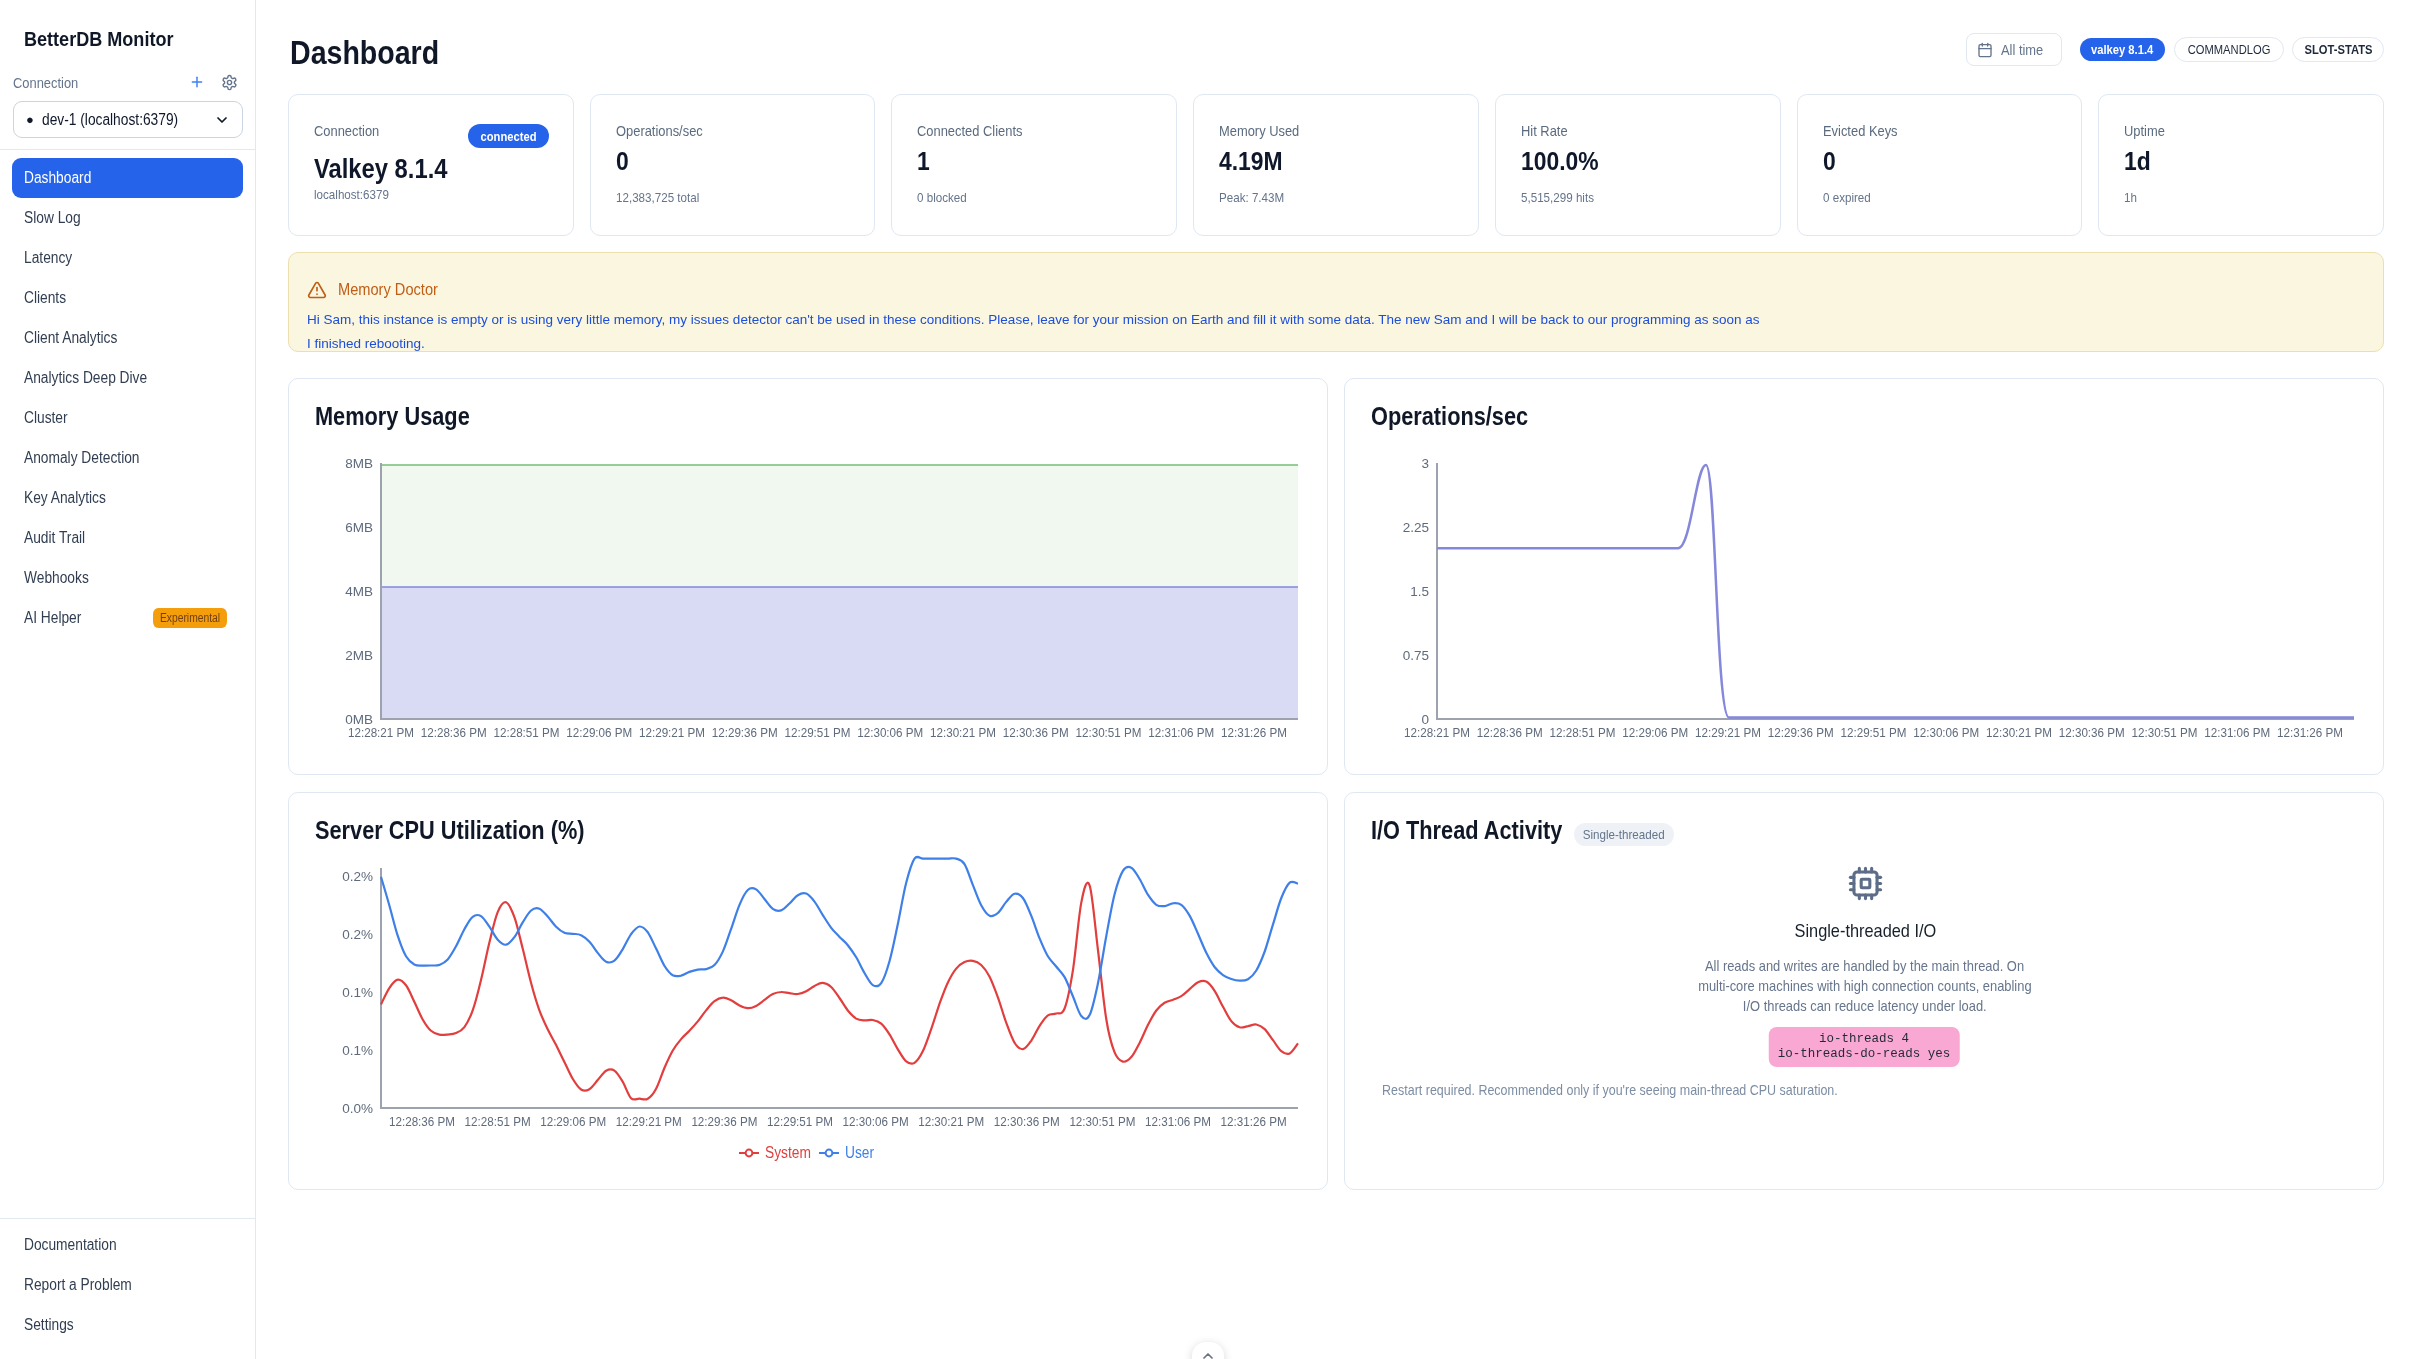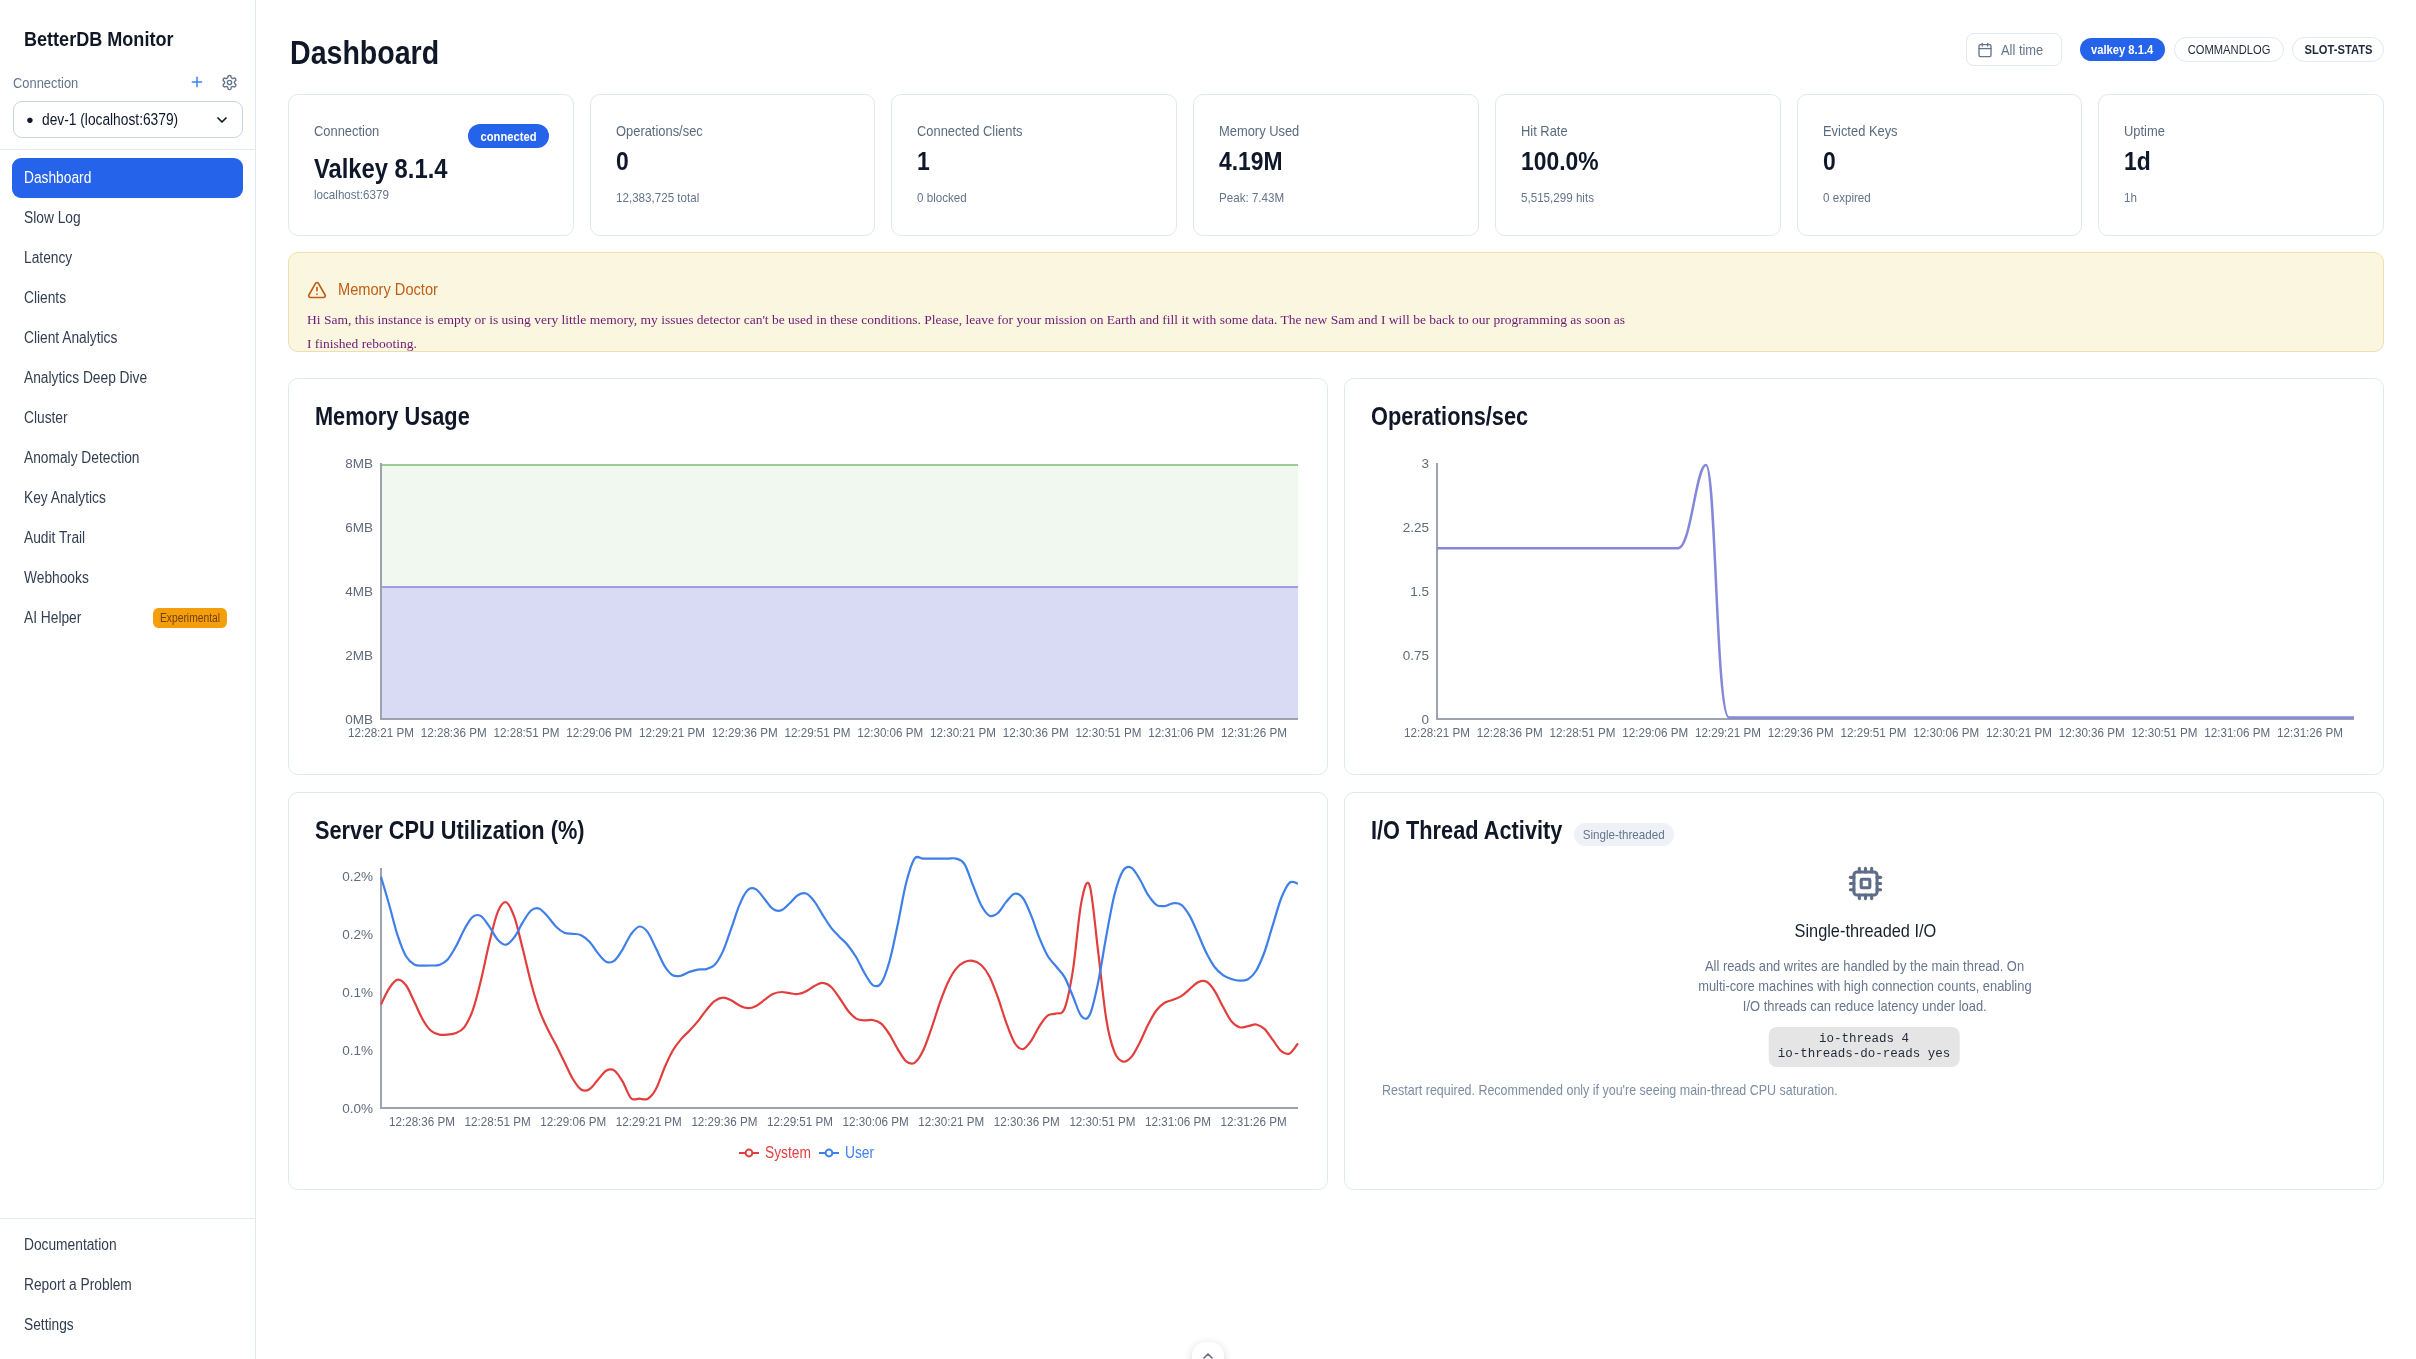--- a/index.html
+++ b/index.html
@@ -38,38 +38,38 @@
 .card .lbl { font-size:15px; color:#5b6b7f; line-height:15px; }
 .card .val { font-size:26px; font-weight:bold; color:#0f172a; line-height:26px; margin-top:10px; }
 .card .val .cx { transform:scaleX(.88); }
 .card .sub { font-size:13.5px; color:#64748b; line-height:14px; margin-top:17px; }
 .badge-conn { position:absolute; right:24px; top:29px; height:24px; border-radius:12px; background:#2563eb; color:#fff; font-size:13px; font-weight:bold; display:flex; align-items:center; padding:0 8px; }
 
 
 #banner { position:absolute; left:288px; top:252px; width:2096px; height:100px; background:#faf6df; border:1px solid #eddfaf; border-radius:10px; padding:13px 18px; }
 #banner .trow { display:flex; align-items:center; gap:11px; height:22px; margin-top:13px; }
 #banner .ttext { font-size:17px; color:#c05e16; }
-#banner .body { margin-top:7px; font-family:Liberation Serif, serif; font-size:13.5px; line-height:23.5px; color:#701a75; }
+#banner .body { margin-top:7px; font-family:Liberation Sans, sans-serif; font-size:13.5px; line-height:23.5px; color:#1d4ed8; }
 
 
 .chartcard { position:absolute; width:1040px; height:397px; background:#fff; border:1px solid #dfe8f2; border-radius:10px; }
 #chart-mem { left:288px; top:378px; }
 #chart-ops { left:1344px; top:378px; }
 #chart-cpu { left:288px; top:792px; height:398px; }
 #chart-io  { left:1344px; top:792px; height:398px; }
 .ctitle { position:absolute; left:26px; top:25px; font-size:25px; font-weight:bold; color:#101828; line-height:25px; }
 .ctitle .cx { transform:scaleX(.87); }
 .chartsvg { position:absolute; left:0; top:0; }
 
 
 #iopill { position:absolute; left:229px; top:30px; width:100px; height:23px; border-radius:12px; background:#eef2f7; color:#64748b; font-size:13.5px; display:flex; align-items:center; justify-content:center; }
 #io-icon { position:absolute; left:502px; top:72px; }
 #io-h { position:absolute; left:0; top:127px; width:1040px; text-align:center; font-size:19px; color:#17202b; }
 #io-p { position:absolute; left:0; top:163px; width:1040px; text-align:center; font-size:15px; line-height:20px; color:#66758c; }
-#io-code { position:absolute; left:50%; top:234px; transform:translateX(-50%); background:#e5e5e5; border-radius:8px; padding:5px 9px; font-family:"Liberation Mono",monospace; font-size:12.5px; line-height:15px; color:#1f2937; text-align:center; }
+#io-code { position:absolute; left:50%; top:234px; transform:translateX(-50%); background:#f9a8d4; border-radius:8px; padding:5px 9px; font-family:"Liberation Mono",monospace; font-size:12.5px; line-height:15px; color:#1f2937; text-align:center; }
 #io-note { position:absolute; left:0; top:289px; width:1040px; font-size:14.5px; color:#7c8da3; }
 
 
 #legend { position:absolute; left:0; top:351px; width:1040px; display:flex; justify-content:center; font-size:16px; }
 #legend .li { display:flex; align-items:center; gap:6px; }
 #legend .sys { color:#e23e3e; }
 #legend .usr { color:#3f7fe8; }
 
 #scrolltop { position:absolute; left:1192px; top:1342px; width:32px; height:30px; border-radius:14px; background:#fff; box-shadow:0 2px 10px rgba(0,0,0,.16); display:flex; justify-content:center; padding-top:6px; }
 svg.icon { display:block; }

